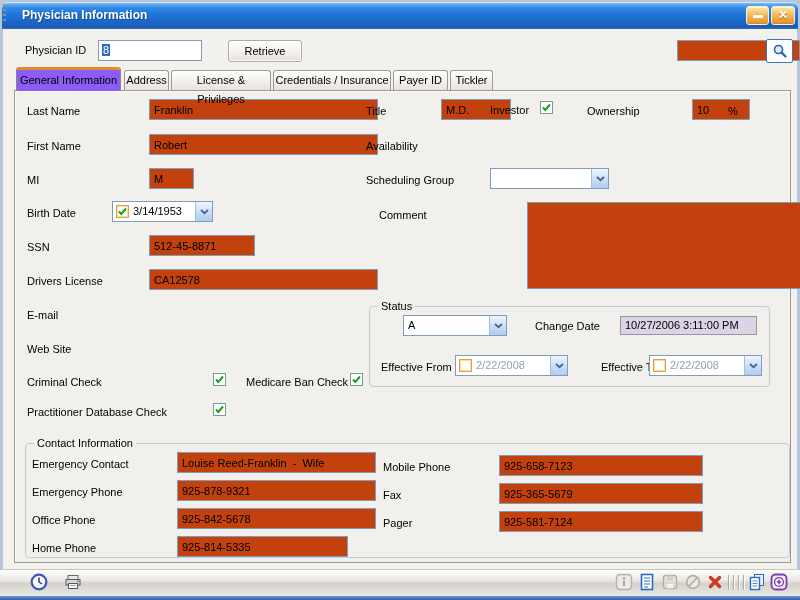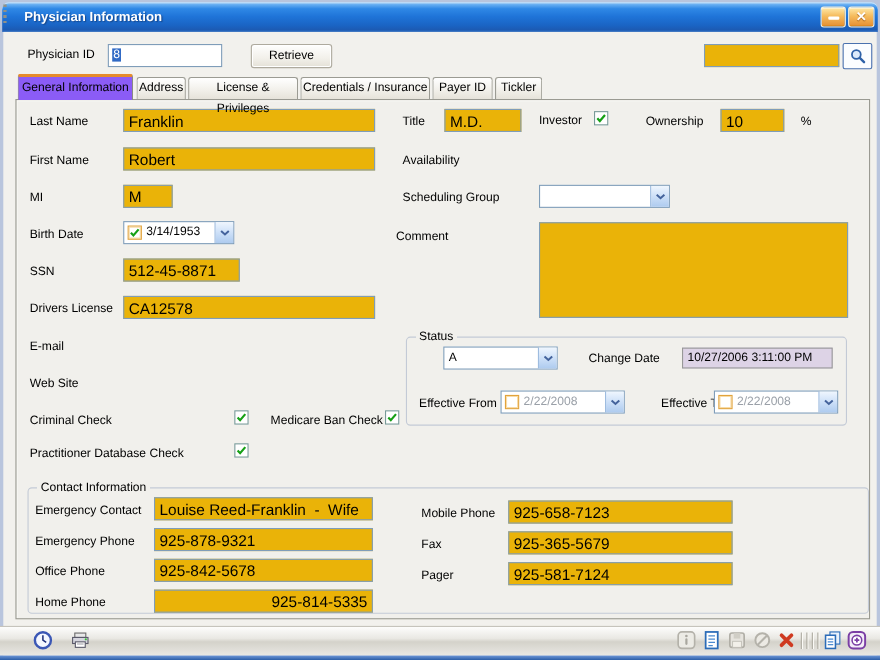--- a/index.html
+++ b/index.html
@@ -20,22 +20,22 @@
   #min-btn { left:744px; width:23px; }
   #close-btn { left:769px; width:24px; }
   #min-btn .bar { position:absolute; left:6px; bottom:6px; width:10px; height:3px; background:#fff; border-radius:1px; }
   #close-btn .x { position:absolute; left:0; top:1px; width:100%; text-align:center;
     color:#fff; font-weight:bold; font-size:12px; text-shadow:0 1px 1px #a05a10; }
 
   
   #content { position:absolute; left:3px; top:29px; right:3px; bottom:4px; background:#f2f1ed; }
   .lbl { position:absolute; white-space:nowrap; line-height:13px; }
 
-  .tb { position:absolute; height:21px; border:1px solid #7f9db9; background:#eab308;
-        font-family:"Liberation Sans",sans-serif; font-size:14px; padding:0 4px; }
+  .tb { position:absolute; height:21px; border:1px solid #7f9db9; background:#c2410c;
+        font-family:"Liberation Sans",sans-serif; font-size:11px; padding:0 4px;margin-left:37px; }
   textarea.tb { resize:none; padding:2px 4px; }
   .fakebox { position:absolute; height:21px; border:1px solid #7f9db9; background:#fff;
         line-height:19px; padding-left:3px; }
   .sel { background:#316ac5; color:#fff; padding:0 1px; }
 
   .btn { position:absolute; border:1px solid #aeaa9e; border-radius:3px;
         background:linear-gradient(180deg,#fefefd,#f2f0ea 60%,#e4e1d7);
         font-size:11px; text-align:center; line-height:20px; cursor:pointer;
         box-shadow:inset 0 0 0 1px #fff; }
 
@@ -190,21 +190,21 @@
   <span class="lbl" style="left:366px;top:174px;">Scheduling Group</span>
   <div class="combo" style="left:490px;top:168px;width:119px;">
     <span class="ctext"></span>
     <span class="cbtn">
       <svg width="9" height="6" viewBox="0 0 9 6">
           <path d="M1 1 L4.5 4.2 L8 1" fill="none" stroke="#44639c" stroke-width="1.8"></path>
         </svg>
     </span>
   </div>
 
-  <span class="lbl" style="left:360px;top:209px;">Comment</span>
+  <span class="lbl" style="left:379px;top:209px;">Comment</span>
   <textarea class="tb" style="left: 490px; top: 202px; width: 281px; height: 87px;"></textarea>
 
   <fieldset style="left:369px;top:300px;width:401px;height:87px;">
     <legend>Status</legend>
   </fieldset>
   <div class="combo" style="left:403px;top:315px;width:104px;">
     <span class="ctext">A</span>
     <span class="cbtn">
       <svg width="9" height="6" viewBox="0 0 9 6">
           <path d="M1 1 L4.5 4.2 L8 1" fill="none" stroke="#44639c" stroke-width="1.8"></path>
@@ -238,21 +238,21 @@
   <fieldset style="left:25px;top:437px;width:765px;height:121px;">
     <legend>Contact Information</legend>
   </fieldset>
   <span class="lbl" style="left:32px;top:458px;">Emergency Contact</span>
   <input class="tb" style="left: 140px; top: 452px; width: 199px;" value="Louise Reed-Franklin  -  Wife">
   <span class="lbl" style="left:32px;top:486px;">Emergency Phone</span>
   <input class="tb" style="left: 140px; top: 480px; width: 199px;" value="925-878-9321">
   <span class="lbl" style="left:32px;top:514px;">Office Phone</span>
   <input class="tb" style="left: 140px; top: 508px; width: 199px;" value="925-842-5678">
   <span class="lbl" style="left:32px;top:542px;">Home Phone</span>
-  <input class="tb" style="left: 140px; top: 536px; width: 199px; text-align: right;" value="925-814-5335">
+  <input class="tb" style="left: 140px; top: 536px; width: 171px;" value="925-814-5335">
 
   <span class="lbl" style="left:383px;top:461px;">Mobile Phone</span>
   <input class="tb" style="left: 462px; top: 455px; width: 204px;" value="925-658-7123">
   <span class="lbl" style="left:383px;top:489px;">Fax</span>
   <input class="tb" style="left: 462px; top: 483px; width: 204px;" value="925-365-5679">
   <span class="lbl" style="left:383px;top:517px;">Pager</span>
   <input class="tb" style="left: 462px; top: 511px; width: 204px;" value="925-581-7124">
 
   <div id="statusbar"></div>
   <div id="grip"></div>

